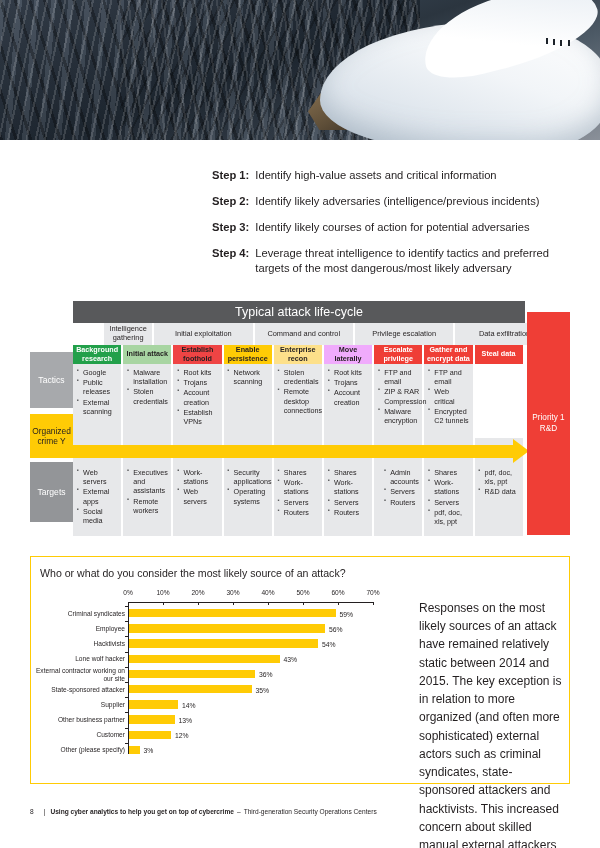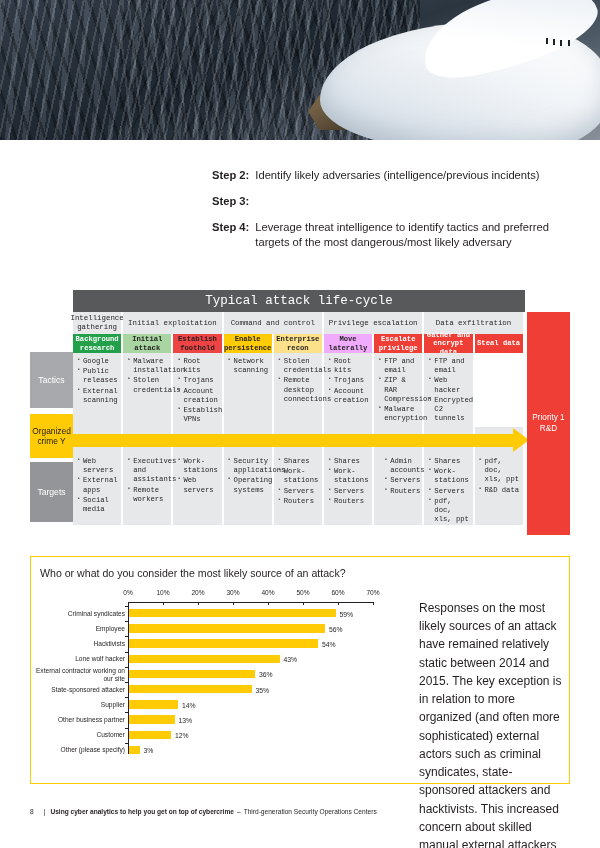--- a/index.html
+++ b/index.html
@@ -64,21 +64,21 @@
   .lc-labels { position: absolute; left: 0; top: 0; width: 43px; height: 245px; }
   .lbl-box {
     position: absolute; left: 0; width: 43px;
     display: flex; align-items: center; justify-content: center;
     text-align: center; font-size: 8.6px; color: #ffffff; line-height: 1.2;
   }
   .lbl-tactics { top: 62px;  height: 56px; background: #a7a9ac; }
   .lbl-org     { top: 124px; height: 44px; background: #ffcb05; color: #231f20; font-size: 8.4px; }
   .lbl-targets { top: 172px; height: 60px; background: #939598; }
 
-  .lc-grid { position: absolute; left: 43px; top: 0; width: 521px; font-family: Liberation Mono, monospace; }
+  .lc-grid { position: absolute; left: 43px; top: 11px; width: 521px; }
 
   .lc-title {
     height: 22px; background: #58595b; color: #fff;
     display: flex; align-items: center; justify-content: center;
     font-size: 12.5px; width: 452px;
   }
   .row { display: flex; }
   .cell { border-right: 2px solid #ffffff; }
 
   .phase-row .cell {
@@ -186,43 +186,48 @@
   <div class="climbers">
     <div class="climber" style="left:0;top:0"></div>
     <div class="climber" style="left:7px;top:1px"></div>
     <div class="climber" style="left:14px;top:2px"></div>
     <div class="climber" style="left:22px;top:2px"></div>
   </div>
 </div>
 
 <div class="steps" id="steps">
     <div class="step-row">
+      <span class="step-key">Step 1:</span>
+      <span class="step-txt">Identify high-value assets and critical information</span>
+    </div>
+    <div class="step-row">
       <span class="step-key">Step 2:</span>
       <span class="step-txt">Identify likely adversaries (intelligence/previous incidents)</span>
     </div>
     <div class="step-row">
       <span class="step-key">Step 3:</span>
+      <span class="step-txt">Identify likely courses of action for potential adversaries</span>
     </div>
     <div class="step-row">
       <span class="step-key">Step 4:</span>
       <span class="step-txt">Leverage threat intelligence to identify tactics and preferred targets of the most dangerous/most likely adversary</span>
     </div>
   </div>
 
 <div class="lc">
   <div class="lc-labels">
     <div class="lbl-box lbl-tactics">Tactics</div>
     <div class="lbl-box lbl-org">Organized crime Y</div>
     <div class="lbl-box lbl-targets">Targets</div>
   </div>
 
   <div class="lc-grid">
     <div class="lc-title">Typical attack life-cycle</div>
     <div class="row phase-row" id="phase-row">
-        <div class="cell" style="width: 50.2px;">Intelligence gathering</div>
+        <div class="cell" style="width: 50.2px; margin-left: 31px;">Intelligence gathering</div>
         <div class="cell" style="width: 100.4px;">Initial exploitation</div>
         <div class="cell" style="width: 100.4px;">Command and control</div>
         <div class="cell" style="width: 100.4px;">Privilege escalation</div>
         <div class="cell" style="width: 100.4px;">Data exfiltration</div>
       </div>
     <div class="row stage-row" id="stage-row">
         <div class="cell" style="width: 50.2px; background: rgb(34, 160, 74); color: rgb(255, 255, 255);">Background research</div>
         <div class="cell" style="width: 50.2px; background: rgb(168, 213, 162); color: rgb(35, 31, 32);">Initial attack</div>
         <div class="cell" style="width: 50.2px; background: #ef4444; color: rgb(35, 31, 32);">Establish foothold</div>
         <div class="cell" style="width: 50.2px; background: rgb(255, 203, 5); color: rgb(35, 31, 32);">Enable persistence</div>
@@ -275,21 +280,21 @@
         <div class="content-cell" style="width: 50.2px;">
           <ul>
             <li>FTP and email</li>
             <li>ZIP &amp; RAR Compression</li>
             <li>Malware encryption</li>
           </ul>
         </div>
         <div class="content-cell" style="width: 50.2px;">
           <ul>
             <li>FTP and email</li>
-            <li>Web hacker</li>
+            <li>Web critical</li>
             <li>Encrypted C2 tunnels</li>
           </ul>
         </div>
       </div>
     <div class="arrow-row">
       <div class="arrow-bg" id="arrow-bg">
           <div class="cell" style="width: 50.2px;"></div>
           <div class="cell" style="width: 50.2px;"></div>
           <div class="cell" style="width: 50.2px;"></div>
           <div class="cell" style="width: 50.2px;"></div>

